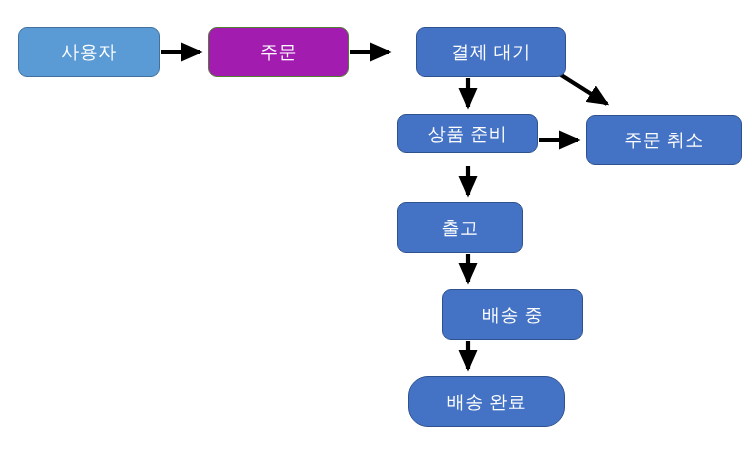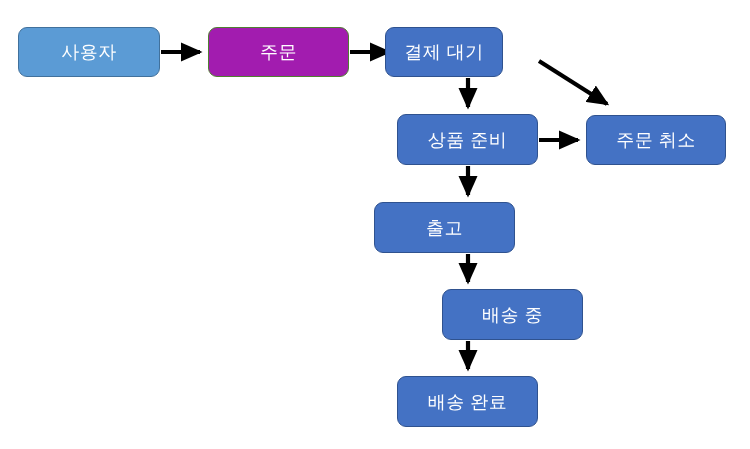--- a/index.html
+++ b/index.html
@@ -78,33 +78,33 @@
       </g>
   </svg>
 
   <div id="node-layer">
       <div class="node blue-light" style="left: 18px; top: 27px; width: 142px; height: 50px;">
         <span class="node-label">사용자</span>
       </div>
       <div class="node green" style="left: 208px; top: 27px; width: 141px; height: 50px;">
         <span class="node-label">주문</span>
       </div>
-      <div class="node blue-dark" style="left: 385px; top: 27px; width: 118px; height: 50px;">
+      <div class="node blue-dark" style="left: 416px; top: 27px; width: 150px; height: 50px;">
         <span class="node-label">결제 대기</span>
       </div>
-      <div class="node blue-dark" style="left: 586px; top: 115px; width: 140px; height: 50px;">
+      <div class="node blue-dark" style="left: 586px; top: 115px; width: 156px; height: 50px;">
         <span class="node-label">주문 취소</span>
       </div>
-      <div class="node blue-dark" style="left: 397px; top: 114px; width: 141px; height: 51px;">
+      <div class="node blue-dark" style="left: 397px; top: 114px; width: 141px; height: 39px;">
         <span class="node-label">상품 준비</span>
       </div>
-      <div class="node blue-dark" style="left: 374px; top: 202px; width: 141px; height: 51px; align-items: center;">
+      <div class="node blue-dark" style="left: 397px; top: 202px; width: 126px; height: 51px; align-items: center;">
         <span class="node-label">출고</span>
       </div>
       <div class="node blue-dark" style="left: 397px; top: 289px; width: 141px; height: 51px; margin-left: 45px;">
         <span class="node-label">배송 중</span>
       </div>
-      <div class="node blue-dark" style="left: 397px; top: 376px; width: 141px; height: 51px;">
+      <div class="node blue-dark" style="left: 408px; top: 376px; width: 157px; height: 51px; border-radius: 20px;">
         <span class="node-label">배송 완료</span>
       </div>
     </div>
 
 </div>
 
 </body></html>

